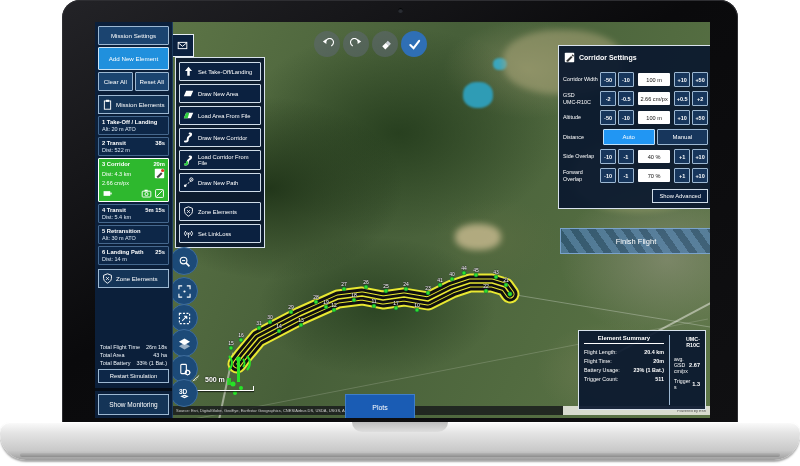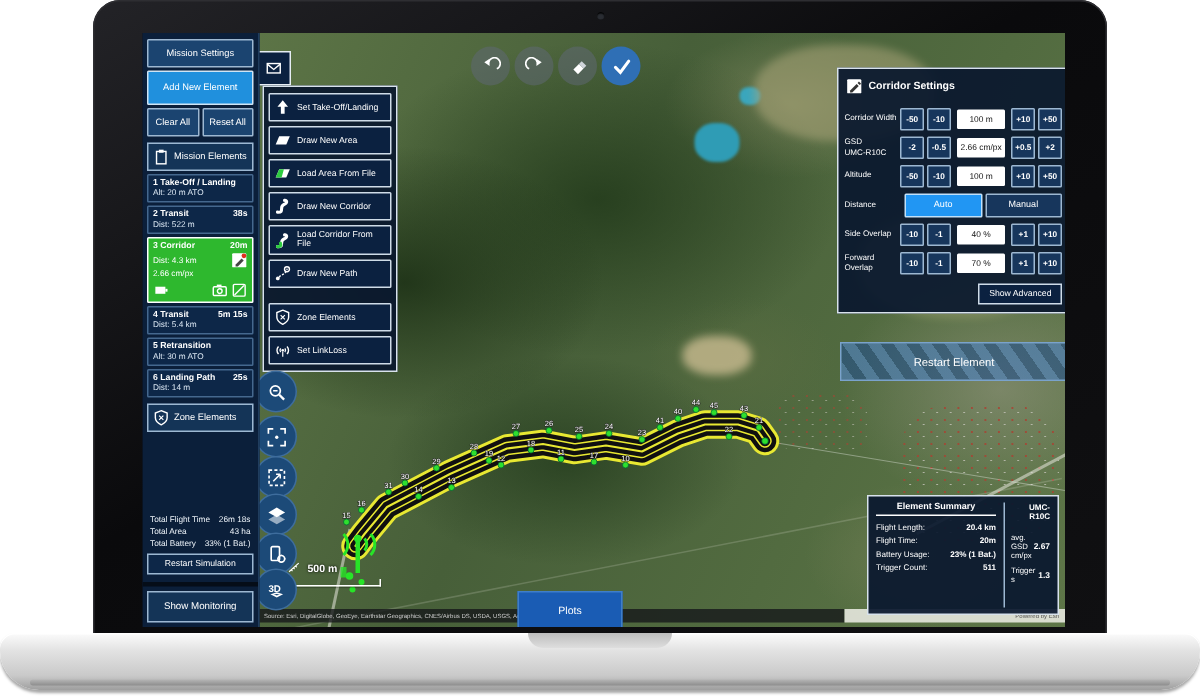--- a/index.html
+++ b/index.html
@@ -617,21 +617,21 @@
           <div class="val-box">70 %</div>
           <div class="step-btn">+1</div>
           <div class="step-btn">+10</div>
         </div>
       </div>
     <div class="adv-row">
         <div class="adv-btn">Show Advanced</div>
       </div>
   </div>
 
-  <div class="finish-btn">Restart Element</div>
+  <div class="finish-btn">Finish Flight</div>
 
   <div class="panel sum-panel">
     <div class="sum-left">
       <div class="sum-title">Element Summary</div>
       <div id="sum-rows">
           <div class="sum-row">
             <span>Flight Length:</span>
             <b>20.4 km</b>
           </div>
           <div class="sum-row">

